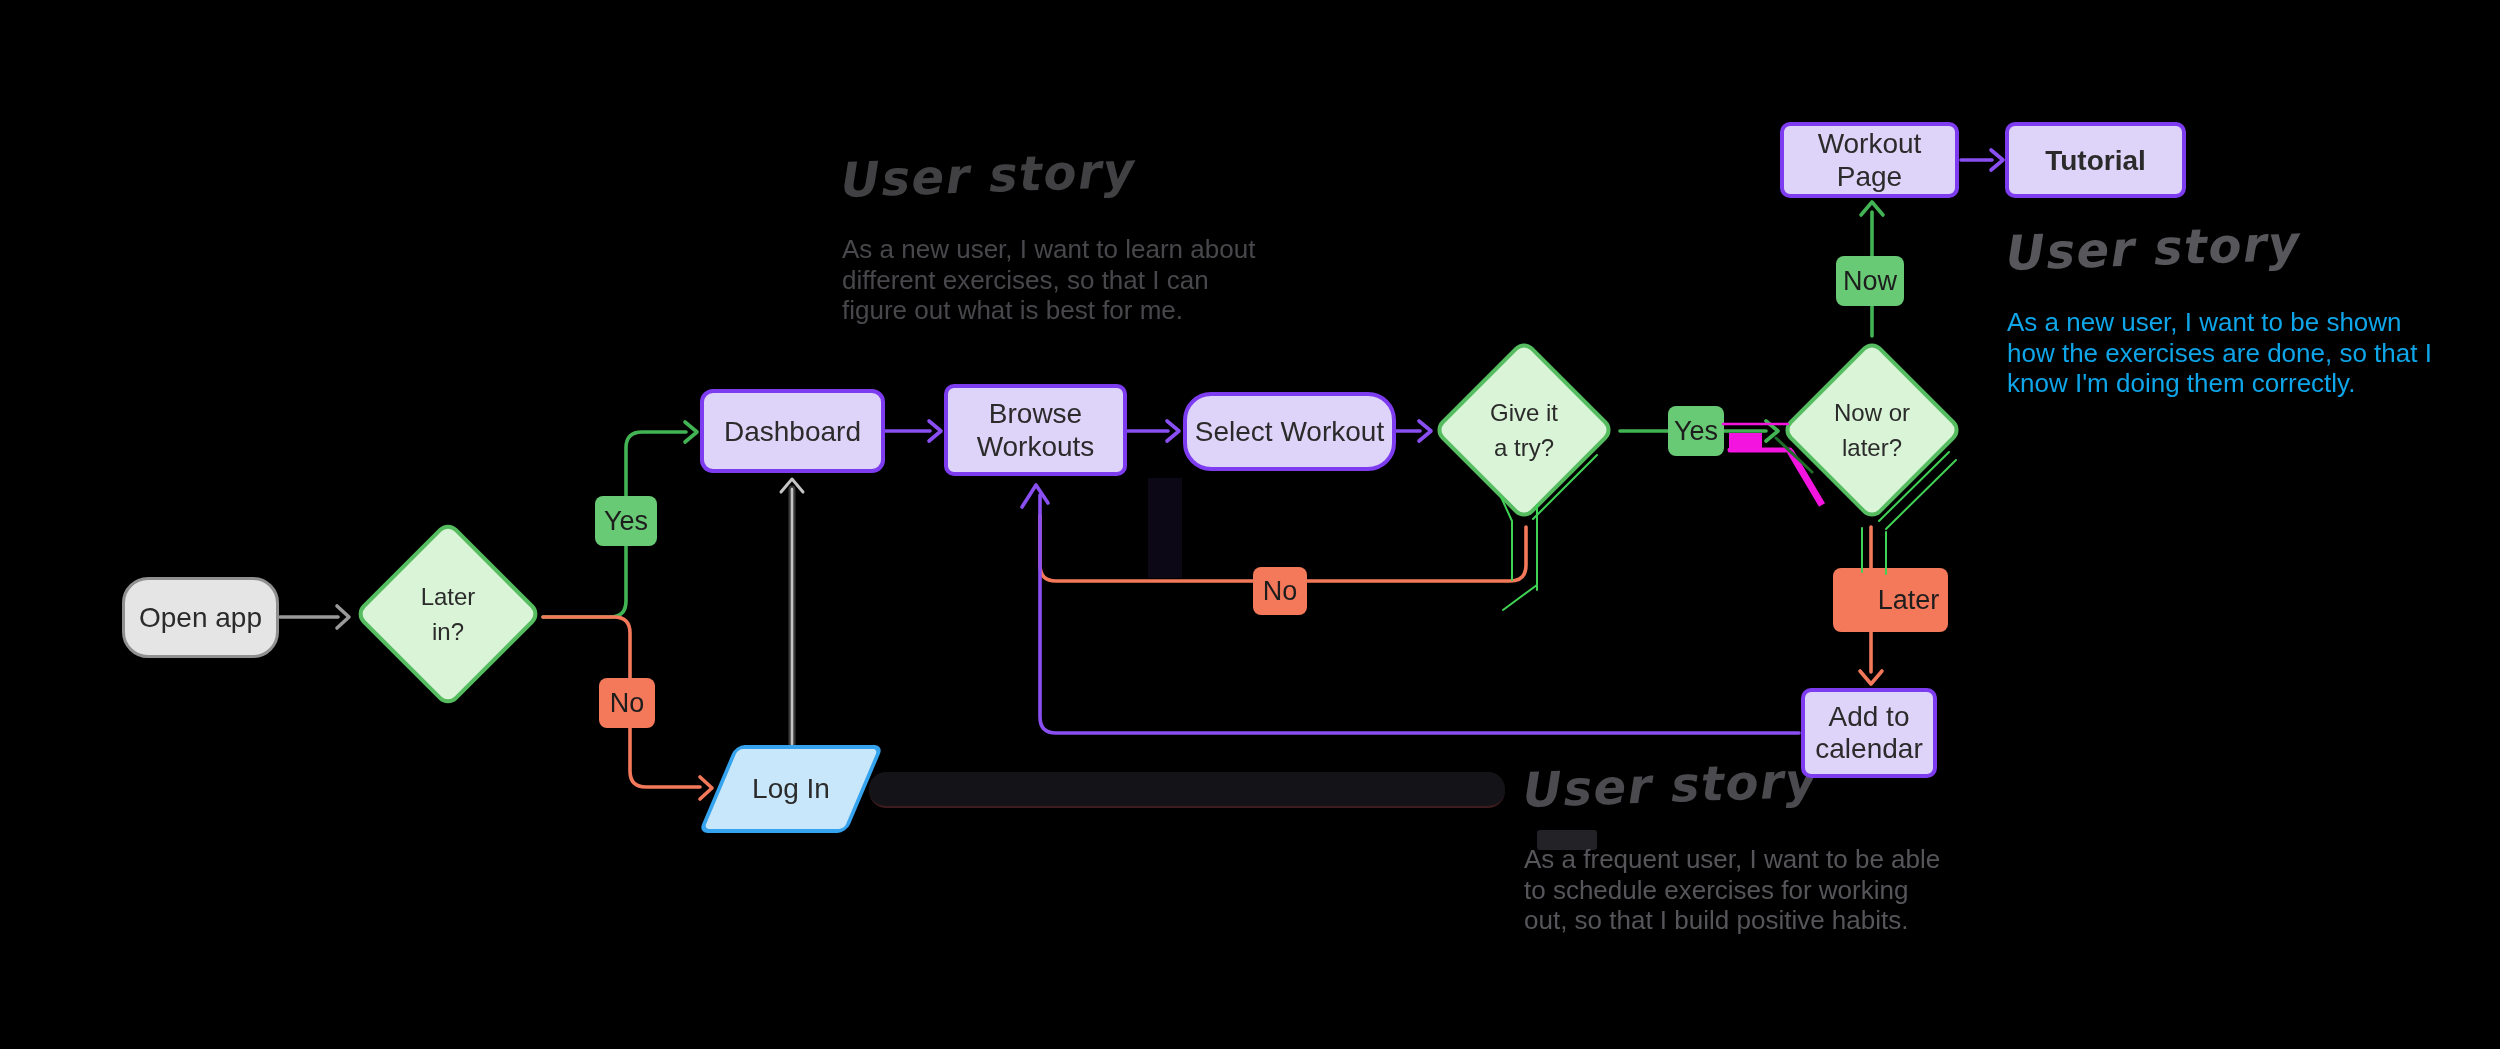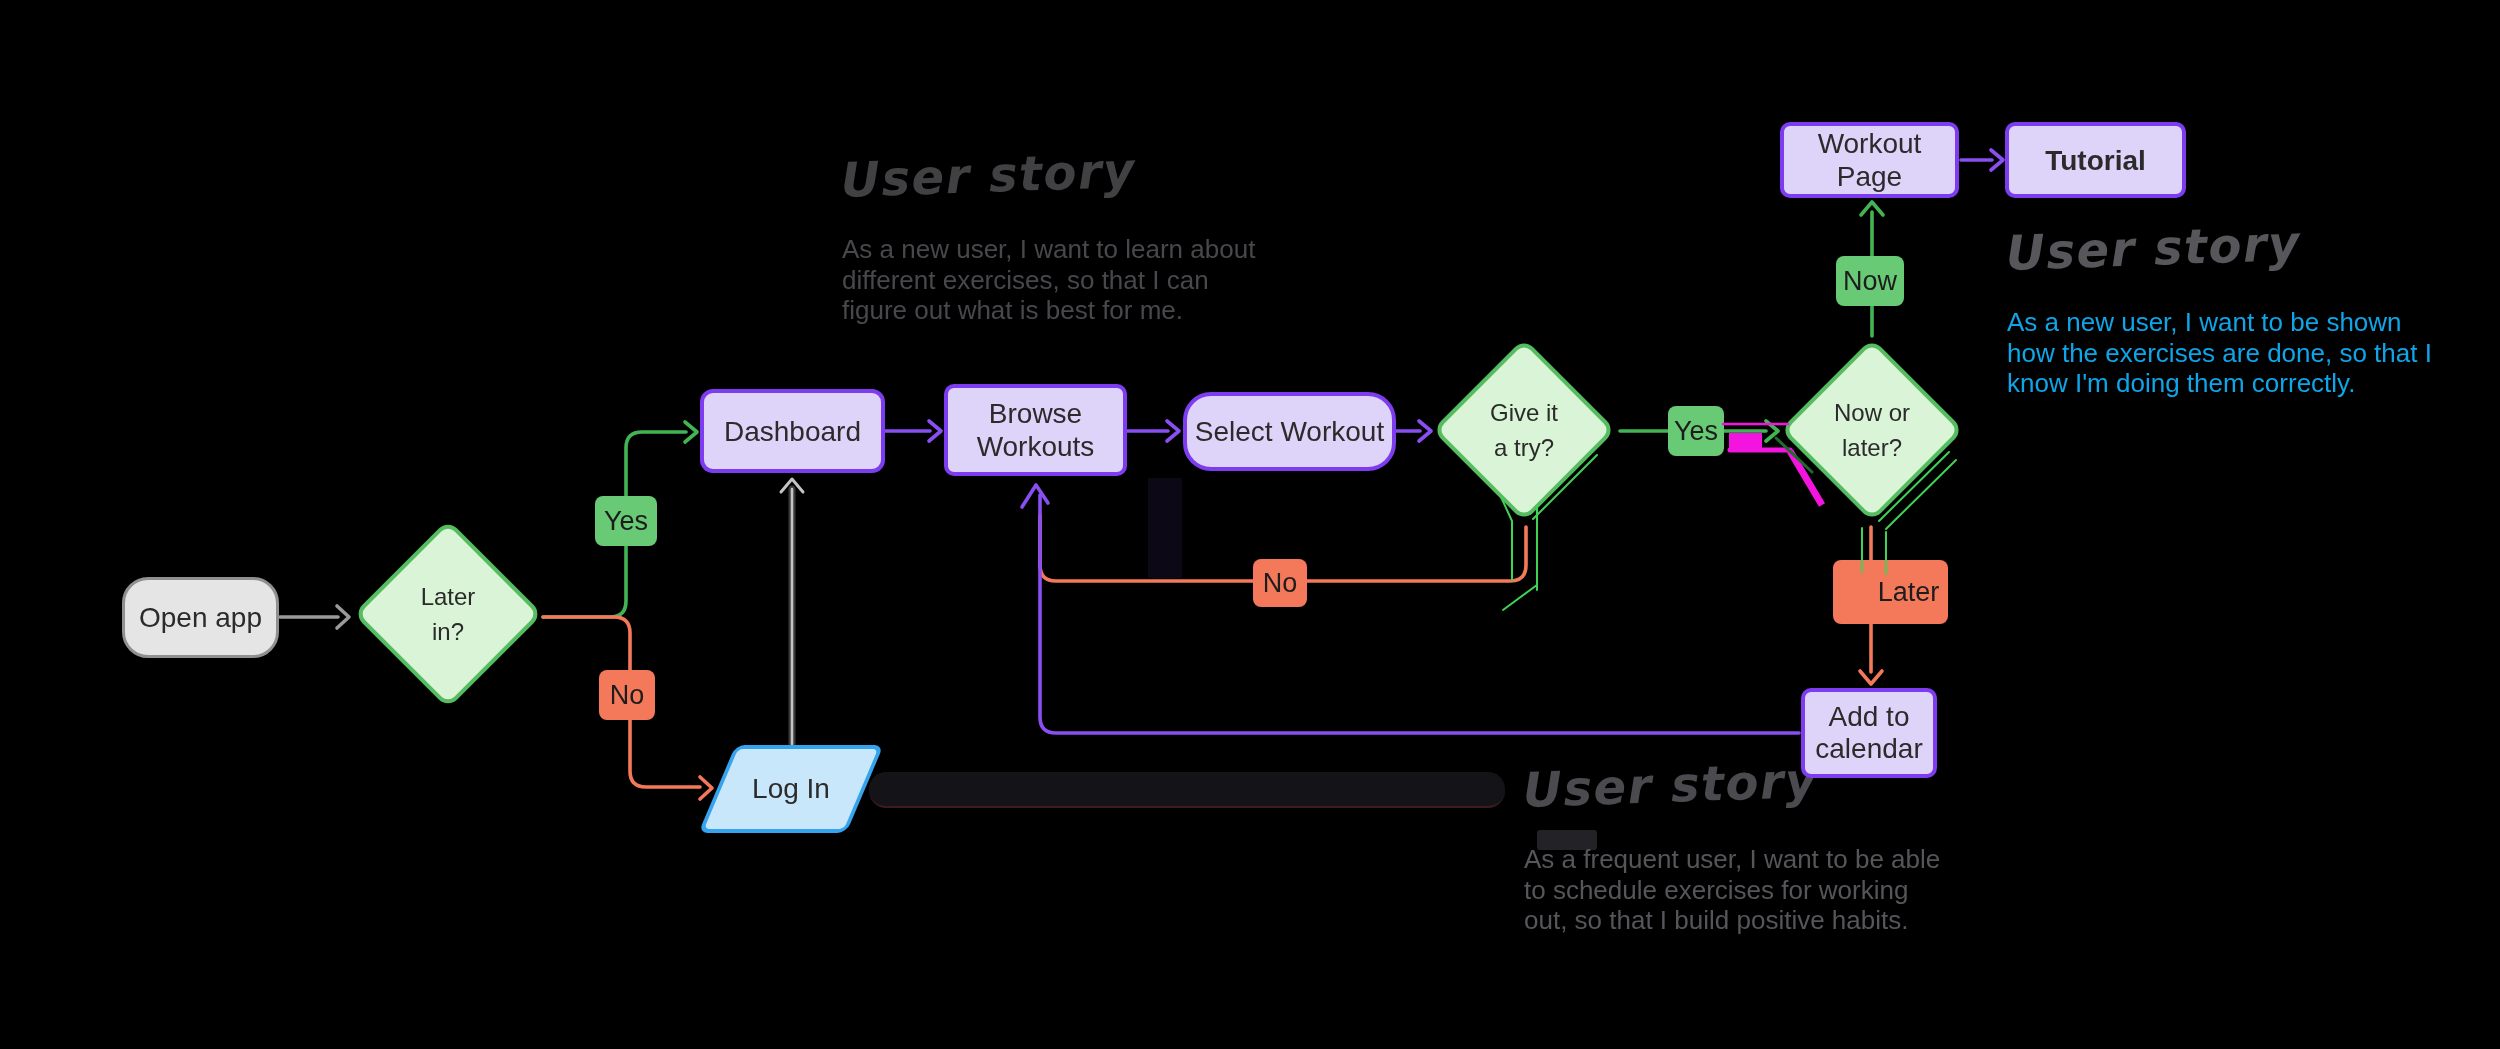--- a/index.html
+++ b/index.html
@@ -15,21 +15,21 @@
   svg.wires{position:absolute;left:0;top:0;z-index:1;}
   svg.overlay{position:absolute;left:0;top:0;z-index:6;}
   
   .node{position:absolute;display:flex;align-items:center;justify-content:center;
         box-sizing:border-box;text-align:center;color:#2b2b2b;font-size:28px;z-index:3;}
   .proc{background:#ded3f8;border:4px solid #7d3cf0;border-radius:10px;line-height:33px;}
   .term{background:#e5e5e5;border:3.5px solid #909090;border-radius:26px;}
   .edge-label{position:absolute;display:flex;align-items:center;justify-content:center;
         border-radius:8px;color:#1d1d1d;font-size:27px;z-index:4;}
   .lbl-green{background:#68ca74;}
-  .lbl-orange{background:#f4795a;}
+  .lbl-orange{background:#f4795a;margin-top:8px;}
   
   .diamond{position:absolute;z-index:3;}
   .diamond .shape{position:absolute;left:50%;top:50%;transform:translate(-50%,-50%) rotate(45deg);
         background:#d9f4d6;border:4.5px solid #55bd60;border-radius:13px;box-sizing:border-box;}
   .diamond .dtext{position:absolute;inset:0;display:flex;flex-direction:column;align-items:center;
         justify-content:center;font-size:24px;line-height:35px;color:#2b2b2b;z-index:2;}
   
   .para{position:absolute;left:698px;top:745px;width:186px;height:88px;z-index:3;}
   .para .pshape{position:absolute;left:19px;top:0;width:148px;height:88px;
         background:#c9e7fa;border:4px solid #36a3ee;border-radius:9px;box-sizing:border-box;

